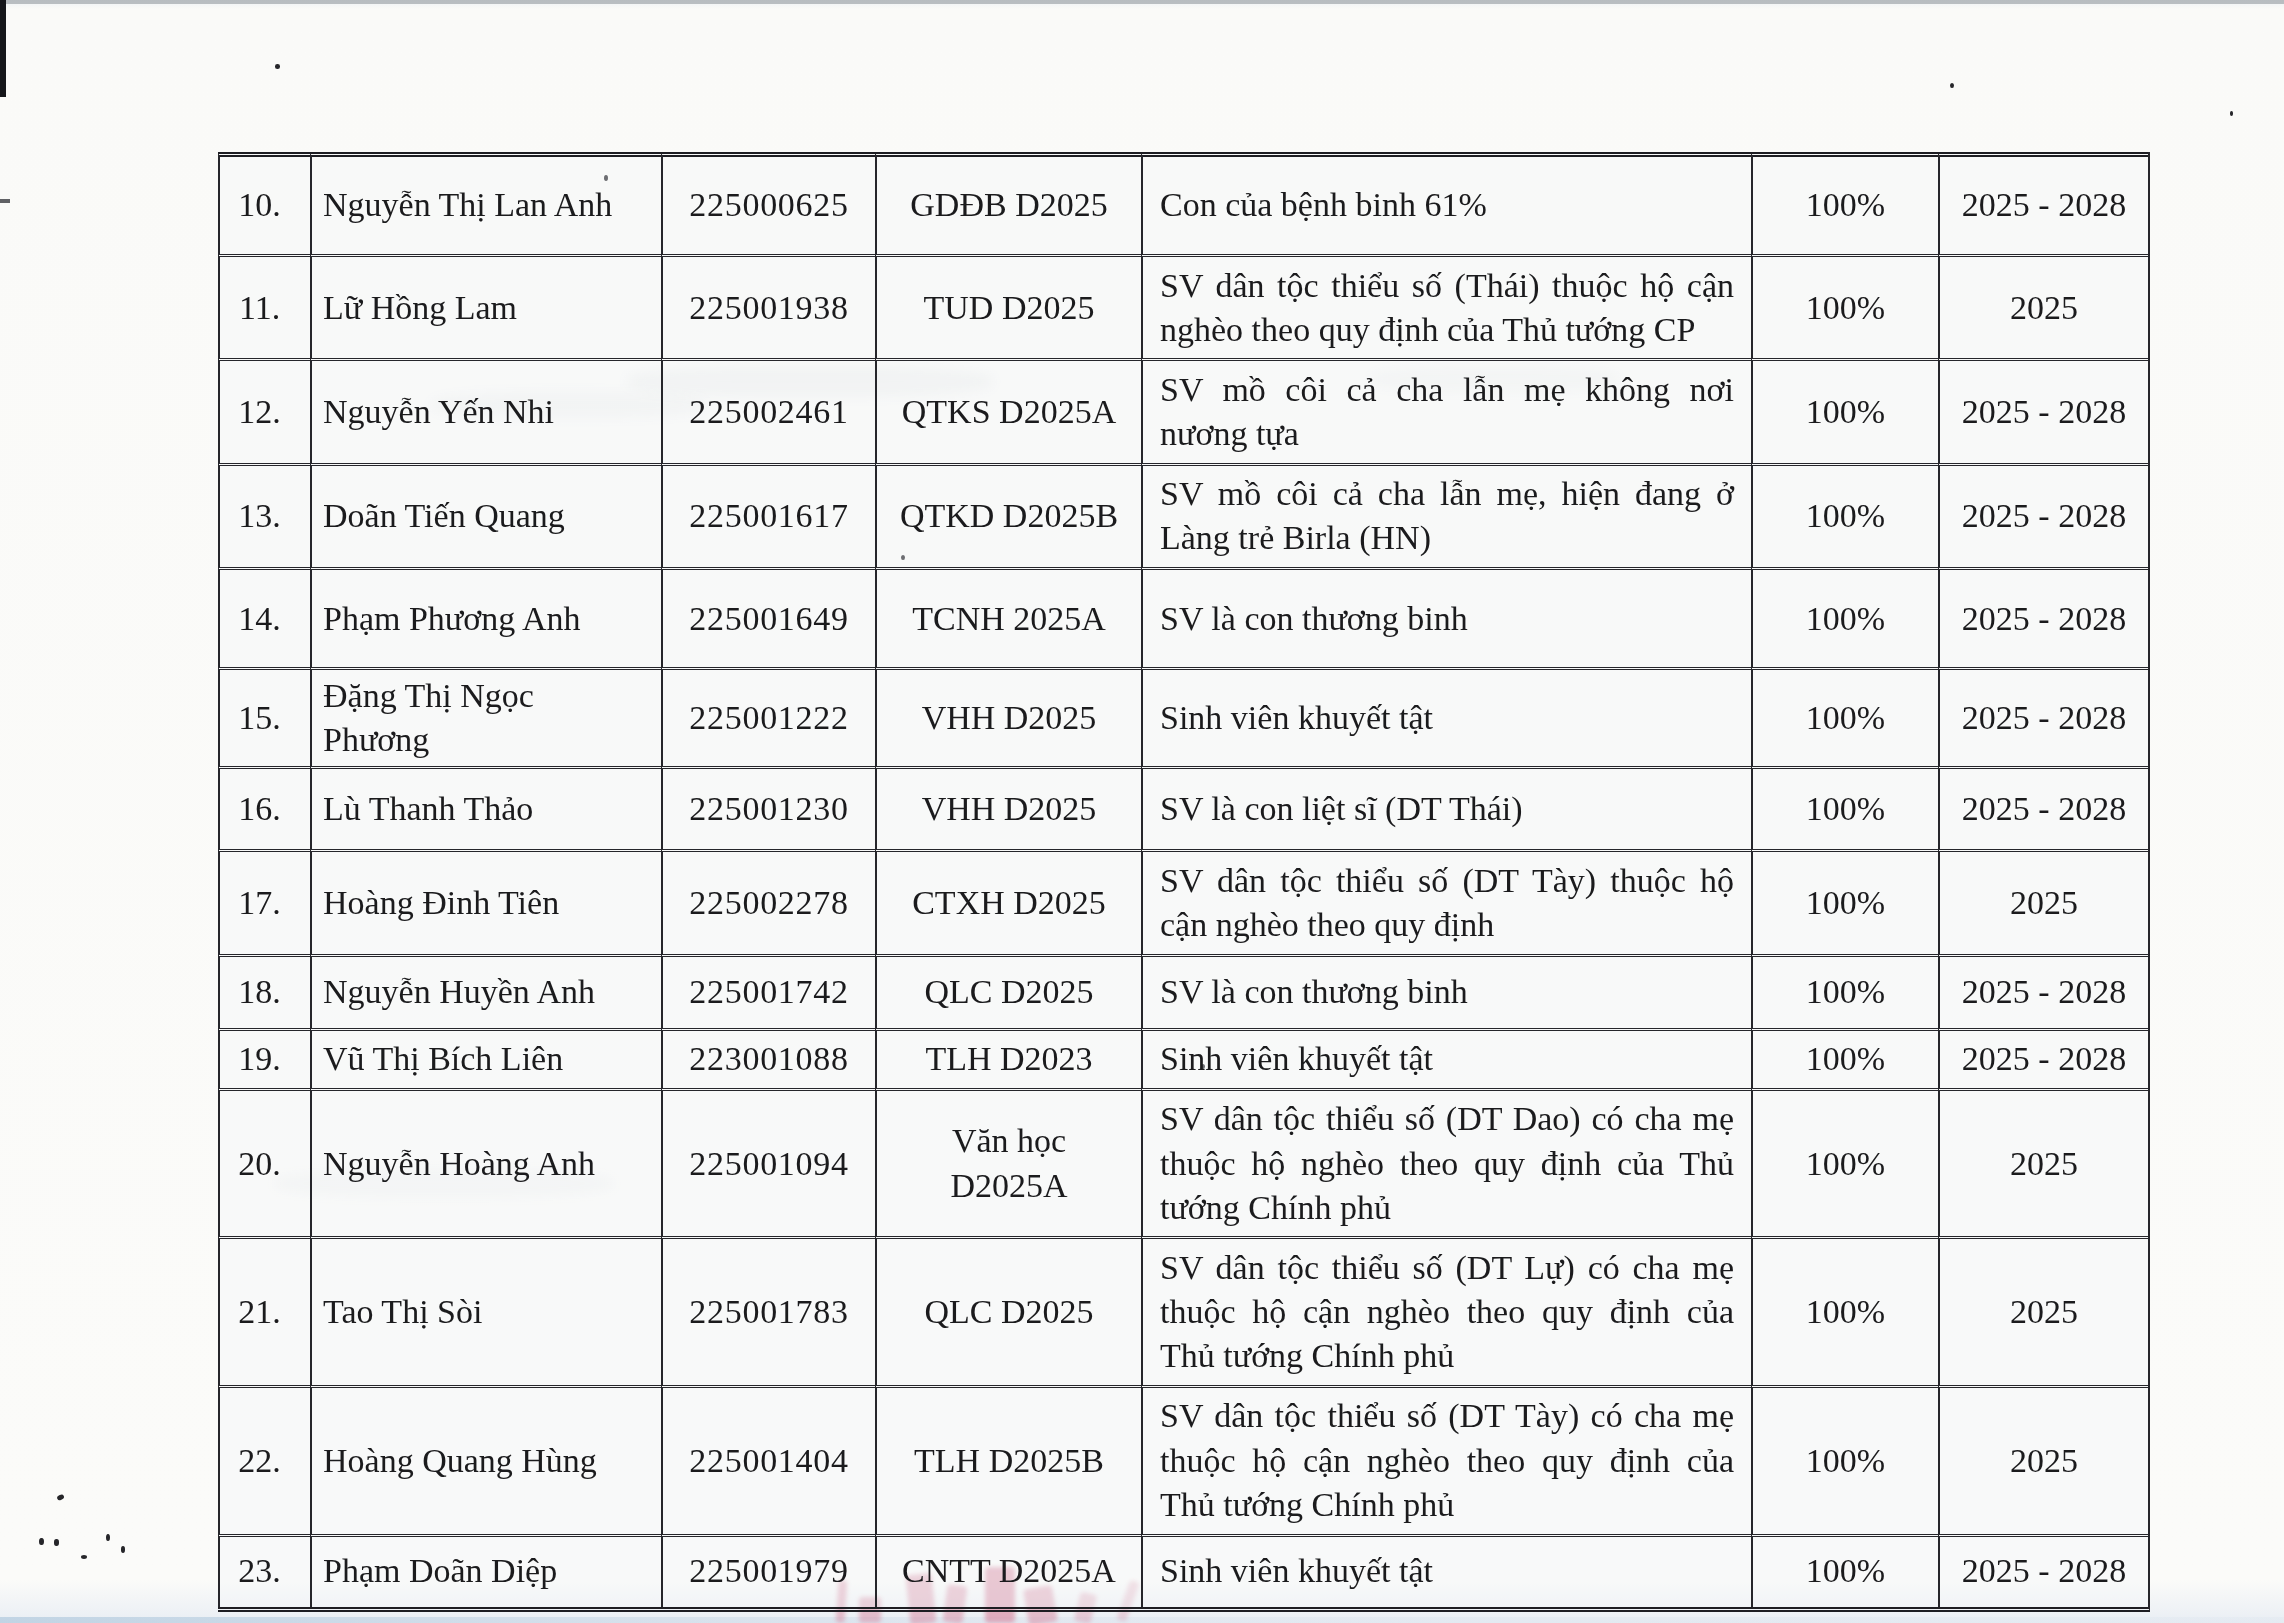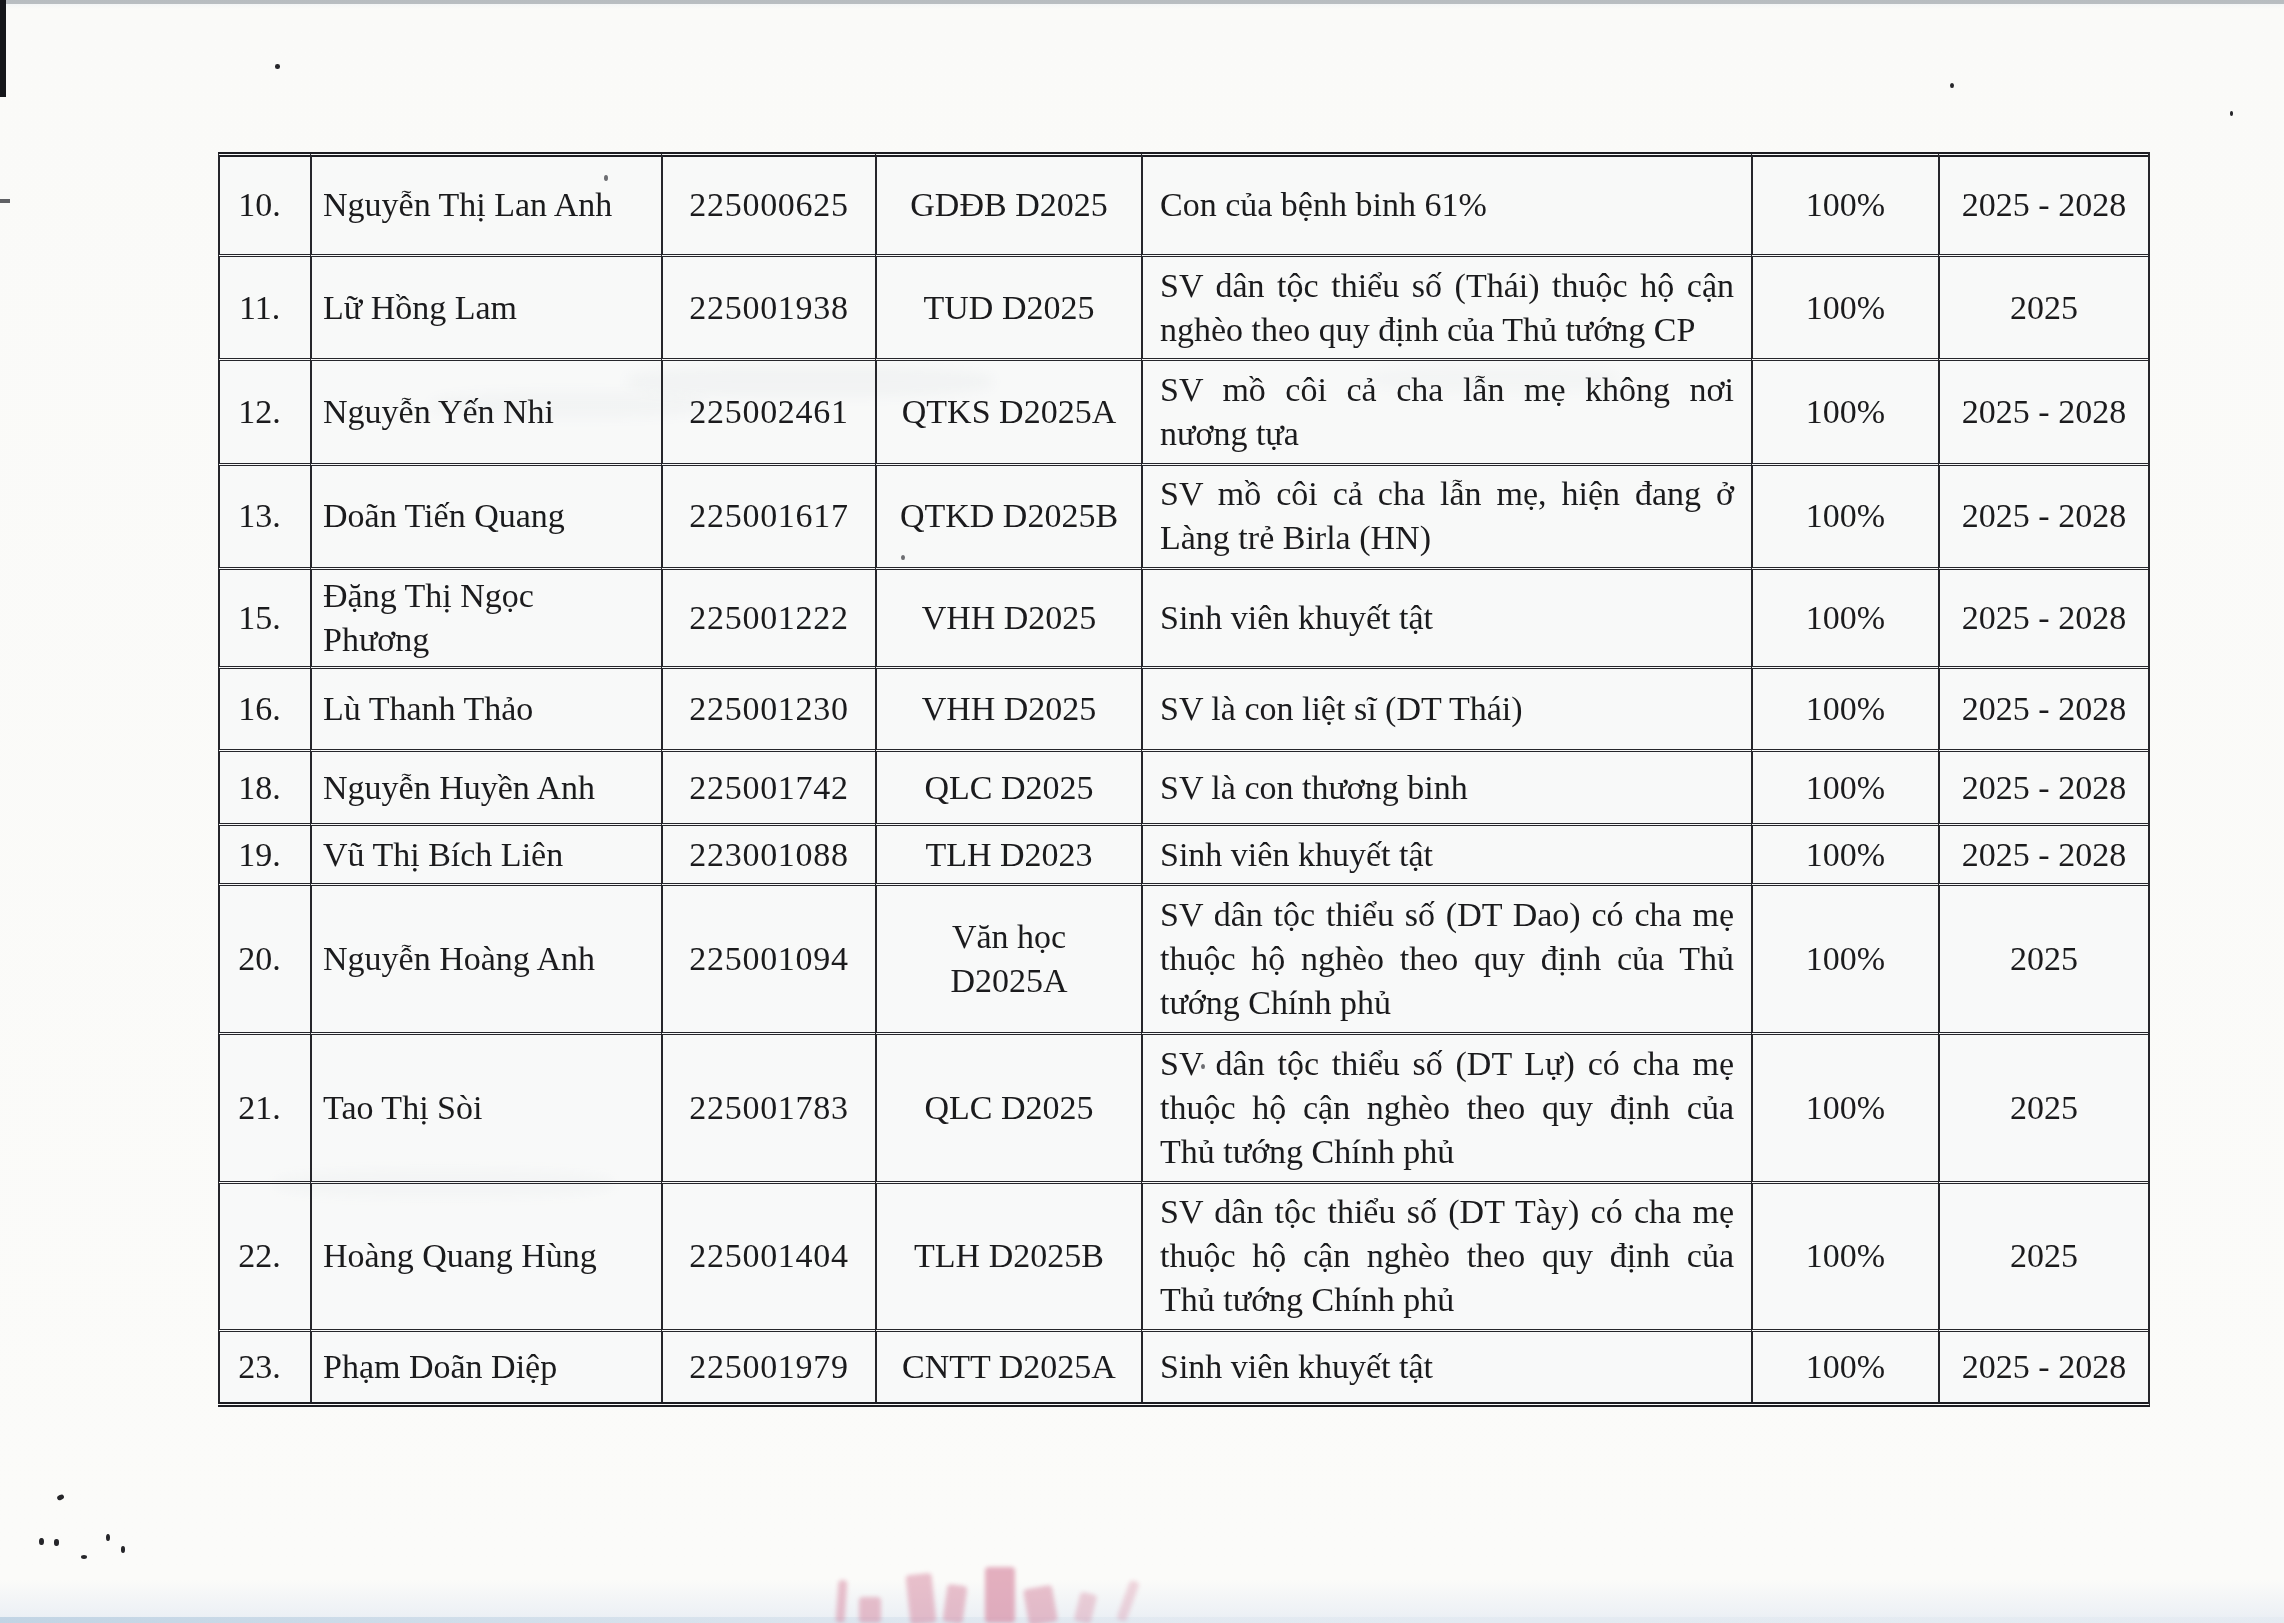--- a/index.html
+++ b/index.html
@@ -122,39 +122,57 @@
       </tr>
       <tr style="height:84px">
         <td class="c-idx">13.</td>
         <td class="c-name">Doãn Tiến Quang</td>
         <td class="c-id">225001617</td>
         <td class="c-class">QTKD D2025B</td>
         <td class="c-reason">SV mồ côi cả cha lẫn mẹ, hiện đang ở Làng trẻ Birla (HN)</td>
         <td class="c-rate">100%</td>
         <td class="c-years">2025 - 2028</td>
       </tr>
+      <tr style="height:100px">
+        <td class="c-idx">14.</td>
+        <td class="c-name">Phạm Phương Anh</td>
+        <td class="c-id">225001649</td>
+        <td class="c-class">TCNH 2025A</td>
+        <td class="c-reason">SV là con thương binh</td>
+        <td class="c-rate">100%</td>
+        <td class="c-years">2025 - 2028</td>
+      </tr>
       <tr style="height:99px">
         <td class="c-idx">15.</td>
         <td class="c-name">Đặng Thị Ngọc
 Phương</td>
         <td class="c-id">225001222</td>
         <td class="c-class">VHH D2025</td>
         <td class="c-reason">Sinh viên khuyết tật</td>
         <td class="c-rate">100%</td>
         <td class="c-years">2025 - 2028</td>
       </tr>
       <tr style="height:83px">
         <td class="c-idx">16.</td>
         <td class="c-name">Lù Thanh Thảo</td>
         <td class="c-id">225001230</td>
         <td class="c-class">VHH D2025</td>
         <td class="c-reason">SV là con liệt sĩ (DT Thái)</td>
         <td class="c-rate">100%</td>
         <td class="c-years">2025 - 2028</td>
       </tr>
+      <tr style="height:84px">
+        <td class="c-idx">17.</td>
+        <td class="c-name">Hoàng Đinh Tiên</td>
+        <td class="c-id">225002278</td>
+        <td class="c-class">CTXH D2025</td>
+        <td class="c-reason">SV dân tộc thiểu số (DT Tày) thuộc hộ cận nghèo theo quy định</td>
+        <td class="c-rate">100%</td>
+        <td class="c-years">2025</td>
+      </tr>
       <tr style="height:74px">
         <td class="c-idx">18.</td>
         <td class="c-name">Nguyễn Huyền Anh</td>
         <td class="c-id">225001742</td>
         <td class="c-class">QLC D2025</td>
         <td class="c-reason">SV là con thương binh</td>
         <td class="c-rate">100%</td>
         <td class="c-years">2025 - 2028</td>
       </tr>
       <tr style="height:47px">

